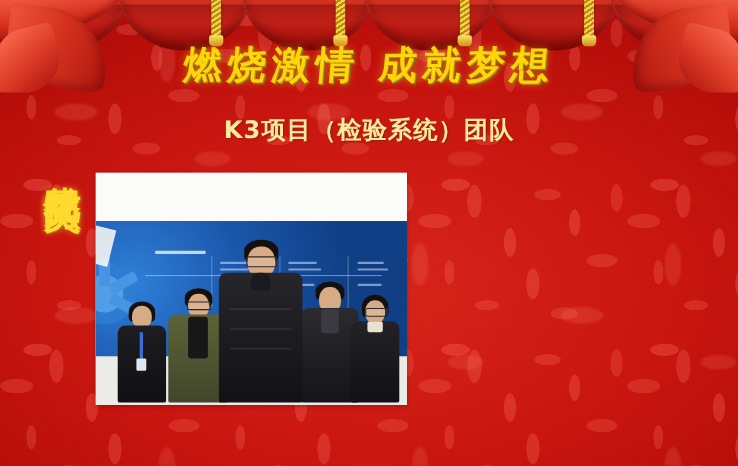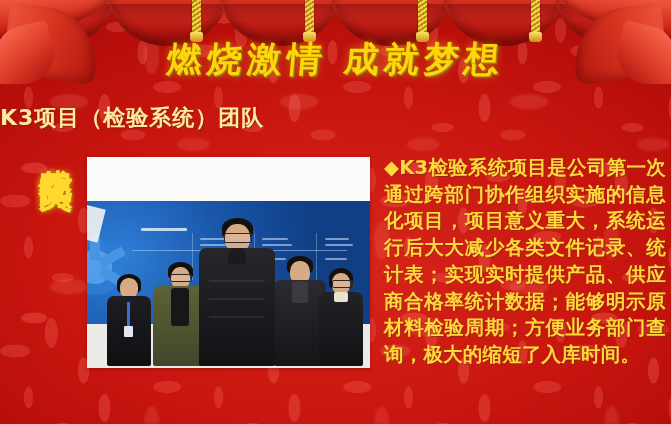--- a/index.html
+++ b/index.html
@@ -108,21 +108,21 @@
     font-family:"DejaVu Sans","Liberation Sans",sans-serif;
     font-size:35px;font-weight:700;letter-spacing:5px;
     color:#ffd60a;
     text-shadow:
       1px 1px 0 #b8860b, 2px 2px 0 #8b5e06,
       0 0 8px rgba(255,190,40,.55);
     white-space:nowrap;
     transform:skewX(-5deg);
   }
   .subtitle{
-    position:absolute;left:0;top:103px;width:671px;
+    position:absolute;left:0;top:103px;width:671px;text-align:center;
     font-family:"DejaVu Sans","Liberation Sans",sans-serif;
     font-size:22px;font-weight:700;letter-spacing:1px;
     color:#ffeaa0;
     text-shadow:1px 1px 1px rgba(110,40,0,.6);
     white-space:nowrap;
   }
 
   
   .award{
     position:absolute;left:33px;top:143px;width:40px;
@@ -287,15 +287,14 @@
       <div class="person" style="left:230px;width:48px;height:100px">
         <div class="hair" style="width:24px;height:21px;margin-left:-12px;top:0"></div>
         <div class="head" style="width:18px;height:21px;margin-left:-9px;top:5px"></div>
         <div class="glasses" style="width:19px;height:6px;margin-left:-9px;top:12px"></div>
         <div class="body" style="width:44px;height:74px;margin-left:-22px;top:24px;background:linear-gradient(180deg,#232327,#111114)"></div>
         <div style="position:absolute;left:50%;margin-left:-7px;top:24px;width:14px;height:10px;background:#e8e3cf;border-radius:2px"></div>
       </div>
     </div>
   </div>
 
-  <div class="desc">◆K3检验系统项目是公司第一次通过跨部门协作组织实施的信息化项目，项目意义重大，系统运行后大大减少各类文件记录、统计表；实现实时提供产品、供应商合格率统计数据；能够明示原材料检验周期；方便业务部门查询，极大的缩短了入库时间。</div>
 
 </div>
 
 </body></html>

